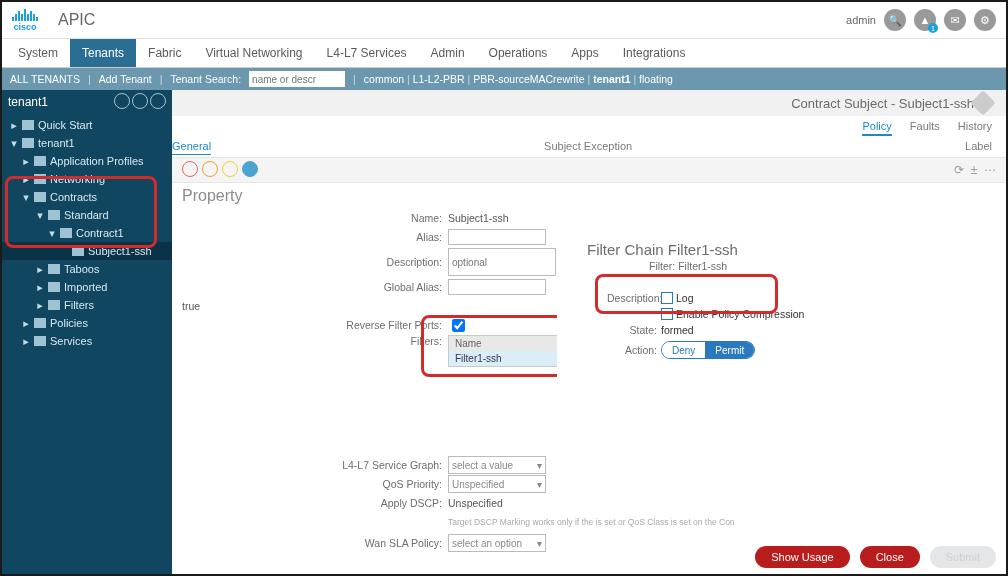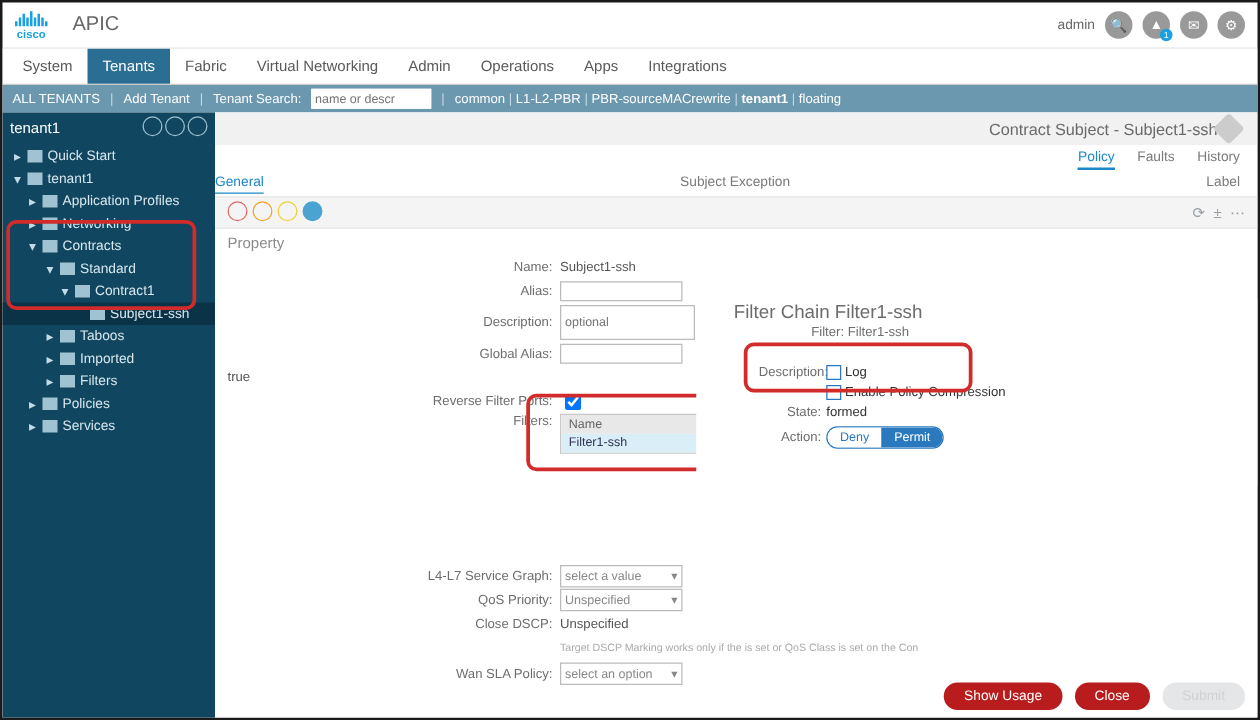--- a/index.html
+++ b/index.html
@@ -35,21 +35,21 @@
   .redbox1{position:absolute;left:3px;top:86px;width:146px;height:66px;border:3px solid #d22b2b;border-radius:8px;pointer-events:none;}
   .content{flex:1;position:relative;background:#fff;overflow:hidden;}
   .cheader{height:26px;background:#f1f1f1;display:flex;align-items:center;padding:0 14px;color:#6a6a6a;font-size:13px;justify-content:flex-end;}
   .cheader .hex{width:18px;height:18px;border-radius:3px;background:#ccc;transform:rotate(45deg);}
   .tabs-right{display:flex;justify-content:flex-end;gap:18px;padding:4px 14px 0 0;font-size:11px;color:#7a7a7a;}
   .tabs-right .act{color:#1e88c9;border-bottom:2px solid #1e88c9;padding-bottom:2px;}
   .tabs-right2{display:flex;justify-content:space-between;gap:22px;padding:4px 14px 0 0;font-size:11px;color:#7a7a7a;}
   .tabs-right2 .act{color:#1e88c9;border-bottom:1px solid #1e88c9;padding-bottom:2px;}
   .toolbar{height:24px;background:#f4f4f4;border-top:1px solid #e6e6e6;border-bottom:1px solid #e6e6e6;display:flex;align-items:center;justify-content:space-between;padding:0 10px;margin-top:2px;}
   .tleft span{width:14px;height:14px;border-radius:50%;border:1px solid;display:inline-block;margin-right:4px;}
-  .proplabel{color:#8c8c8c;font-size:12px;padding:4px 10px;}
+  .proplabel{color:#8c8c8c;font-size:16px;padding:4px 10px;}
   .form{padding:0 10px;}
   .frow{display:flex;align-items:center;height:18px;margin-bottom:1px;}
   .flab{width:260px;text-align:right;color:#6d6d6d;font-size:10.5px;padding-right:6px;}
   .fval{color:#555;font-size:10.5px;}
   .finput{height:14px;border:1px solid #bbb;width:90px;font-size:10px;padding:0 3px;color:#999;}
   .fselect{height:16px;border:1px solid #bbb;width:90px;font-size:10px;color:#888;display:flex;align-items:center;justify-content:space-between;padding:0 3px;}
   .fnote{font-size:8.5px;color:#aaa;line-height:1.1;}
   .filtertable{border:1px solid #c8c8c8;width:120px;}
   .filtertable .hdr{background:#e8e8e8;color:#666;font-size:10px;padding:2px 6px;}
   .filtertable .row{background:#daeef8;color:#335;font-size:10px;padding:2px 6px;}
@@ -99,20 +99,21 @@
     <span class="round-icon">✉</span>
     <span class="round-icon">⚙</span>
   </div>
 </div>
 
 <div class="menubar" id="menubar">
     <div class="tab">System</div>
     <div class="tab active">Tenants</div>
     <div class="tab">Fabric</div>
     <div class="tab">Virtual Networking</div>
+    <div class="tab">L4-L7 Services</div>
     <div class="tab">Admin</div>
     <div class="tab">Operations</div>
     <div class="tab">Apps</div>
     <div class="tab">Integrations</div>
   </div>
 
 <div class="subbar">
   <span class="link">ALL TENANTS</span>
   <span class="sep">|</span>
   <span class="link">Add Tenant</span>
@@ -263,21 +264,21 @@
           </div>
         </div>
       <div class="frow">
           <div class="flab">QoS Priority:</div>
           <div class="fselect">
             <span>Unspecified</span>
             <span>▾</span>
           </div>
         </div>
       <div class="frow">
-          <div class="flab">Close DSCP:</div>
+          <div class="flab">Apply DSCP:</div>
           <div class="fval">Unspecified</div>
         </div>
       <div class="frow" style="height:20px">
           <div class="flab"></div>
           <div class="fnote">Target DSCP Marking works only if the  
 is set or QoS Class is set on the Con</div>
         </div>
       <div class="frow">
           <div class="flab">Wan SLA Policy:</div>
           <div class="fselect">

